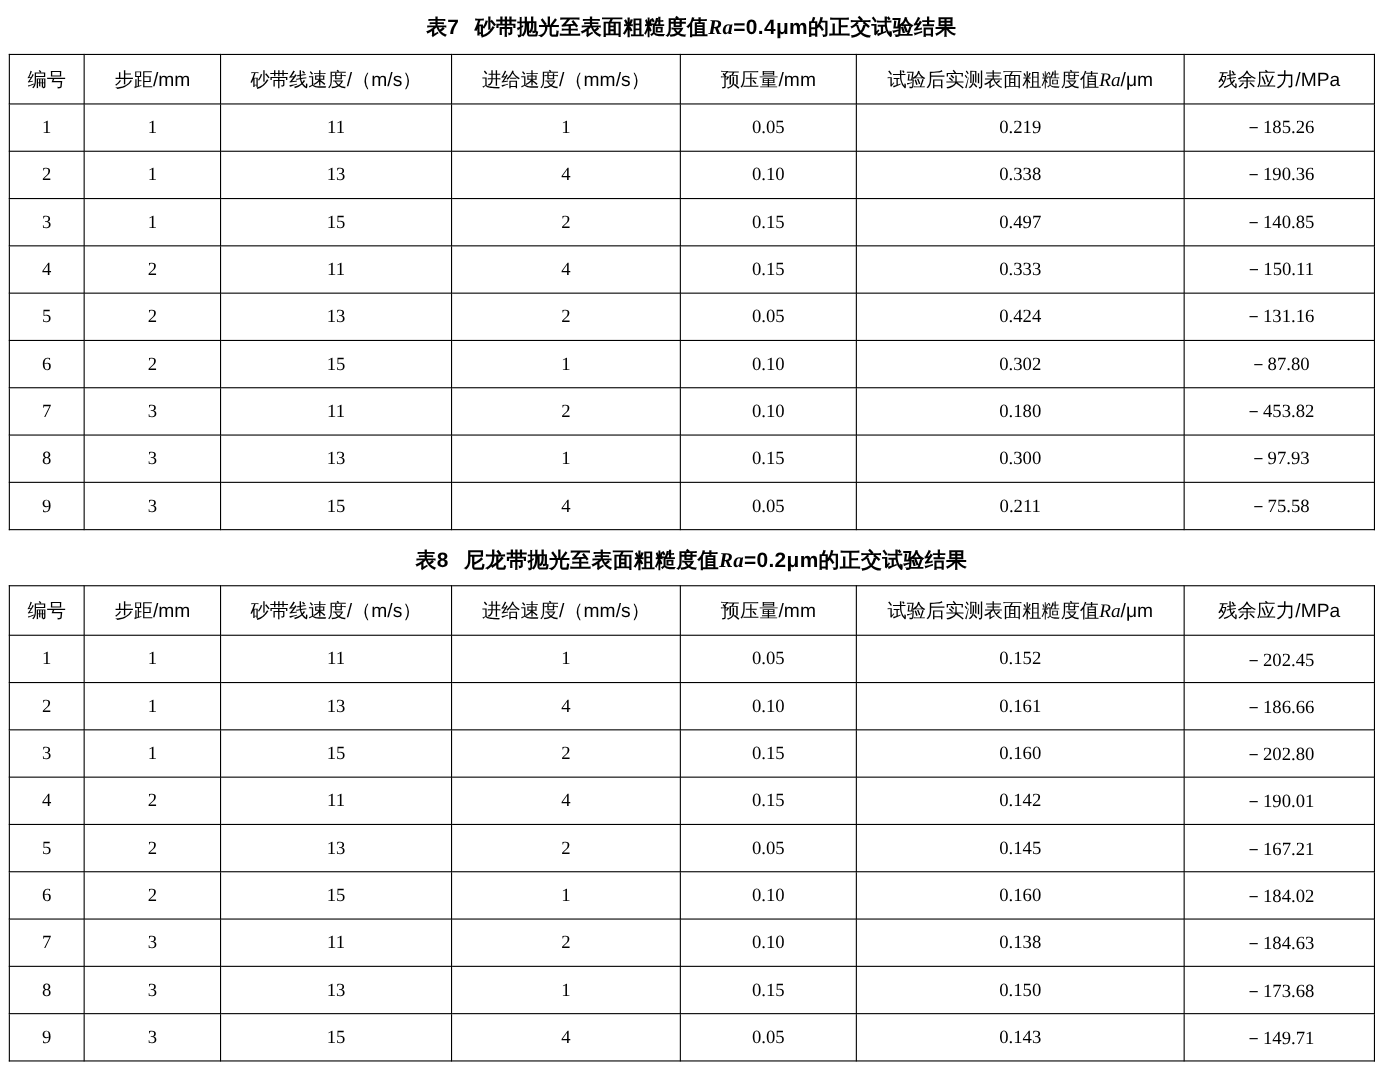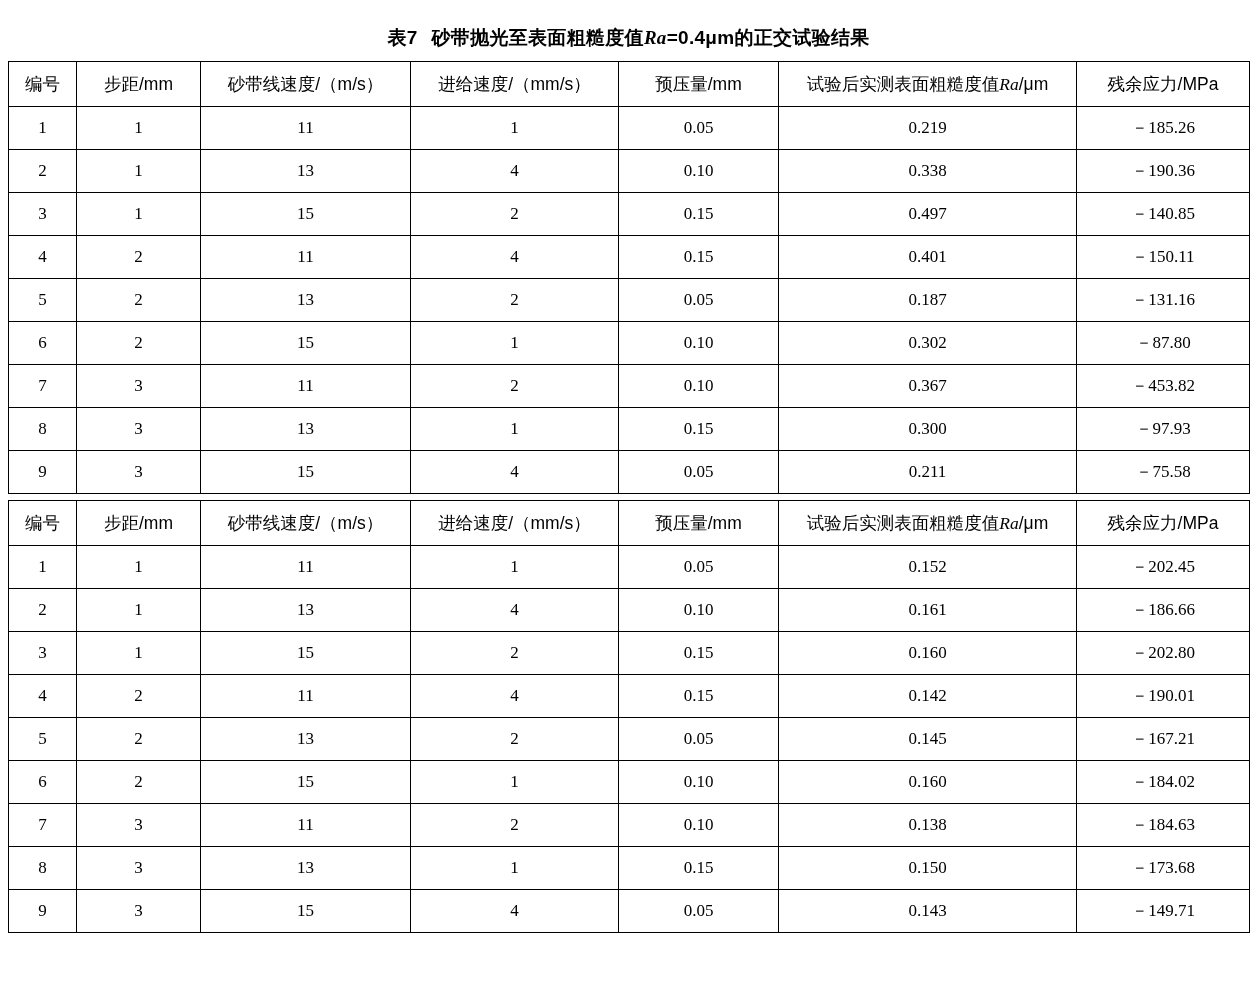--- a/index.html
+++ b/index.html
@@ -12,21 +12,21 @@
     height: 987px;
     font-family: "Liberation Serif", "DejaVu Serif", serif;
     color: #000000;
     overflow: hidden;
   }
   .page {
     width: 1257px;
     height: 987px;
     position: relative;
     box-sizing: border-box;
-    padding: 16px 8px;
+    padding: 4px 8px;
   }
   .table-block {
     width: 100%;
   }
   .caption {
     text-align: center;
     font-family: "Liberation Sans", "DejaVu Sans", sans-serif;
     font-weight: bold;
     font-size: 19px;
     line-height: 1.35;
@@ -137,48 +137,48 @@
           <td>0.15</td>
           <td>0.497</td>
           <td class="neg">－140.85</td>
         </tr>
         <tr>
           <td>4</td>
           <td>2</td>
           <td>11</td>
           <td>4</td>
           <td>0.15</td>
-          <td>0.401</td>
+          <td>0.333</td>
           <td class="neg">－150.11</td>
         </tr>
         <tr>
           <td>5</td>
           <td>2</td>
           <td>13</td>
           <td>2</td>
           <td>0.05</td>
-          <td>0.187</td>
+          <td>0.424</td>
           <td class="neg">－131.16</td>
         </tr>
         <tr>
           <td>6</td>
           <td>2</td>
           <td>15</td>
           <td>1</td>
           <td>0.10</td>
           <td>0.302</td>
           <td class="neg">－87.80</td>
         </tr>
         <tr>
           <td>7</td>
           <td>3</td>
           <td>11</td>
           <td>2</td>
           <td>0.10</td>
-          <td>0.367</td>
+          <td>0.180</td>
           <td class="neg">－453.82</td>
         </tr>
         <tr>
           <td>8</td>
           <td>3</td>
           <td>13</td>
           <td>1</td>
           <td>0.15</td>
           <td>0.300</td>
           <td class="neg">－97.93</td>
@@ -192,20 +192,23 @@
           <td>0.211</td>
           <td class="neg">－75.58</td>
         </tr>
       </tbody>
     </table>
   </div>
 
   <div class="spacer"></div>
 
   <div class="table-block">
+    <div class="caption">
+      <span class="cap-num">表8</span><span>尼龙带抛光至表面粗糙度值</span><span class="ital">Ra</span><span>=0.2μm的正交试验结果</span>
+    </div>
     <table>
       <colgroup>
         <col class="c0">
           <col class="c1">
           <col class="c2">
           <col class="c3">
           <col class="c4">
           <col class="c5">
           <col class="c6">
       </colgroup>

